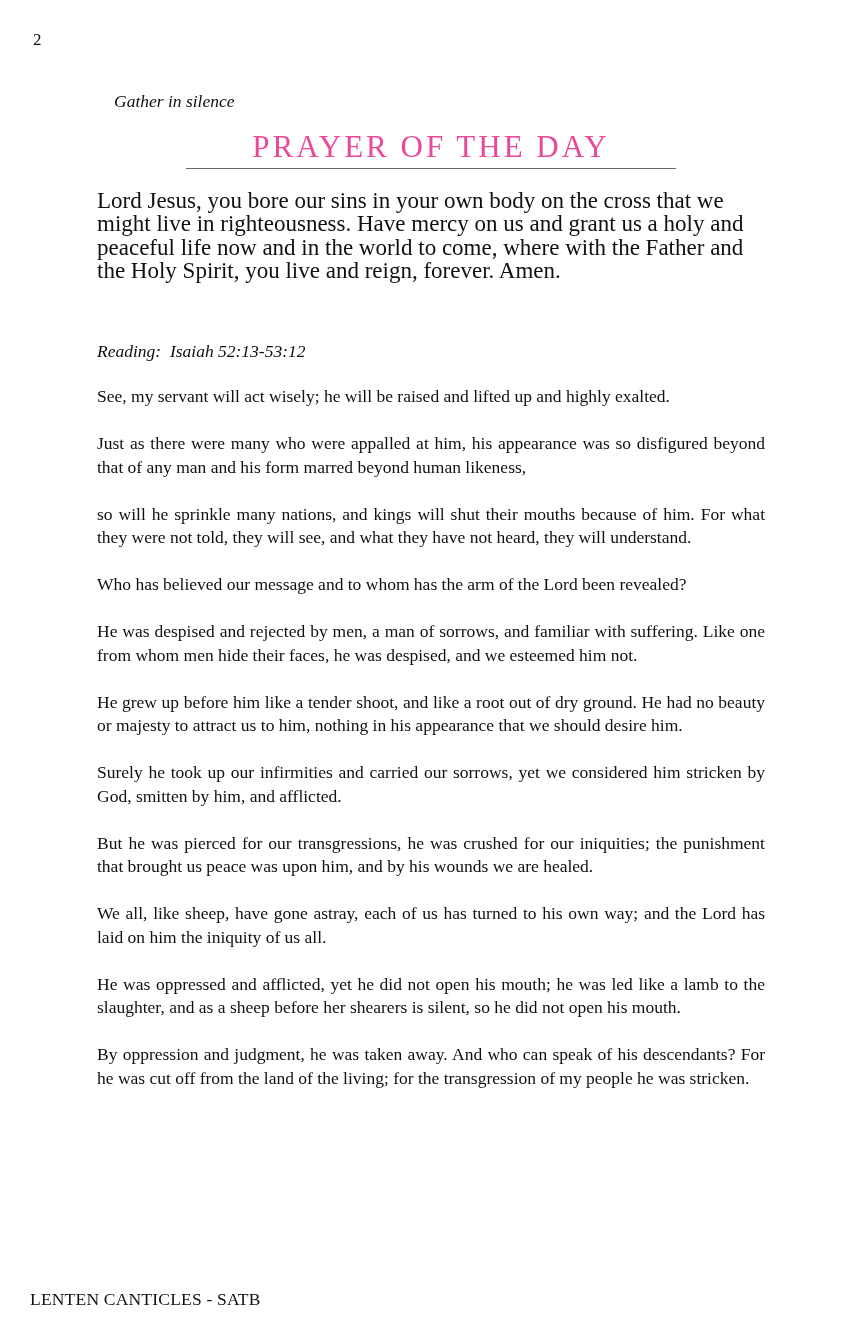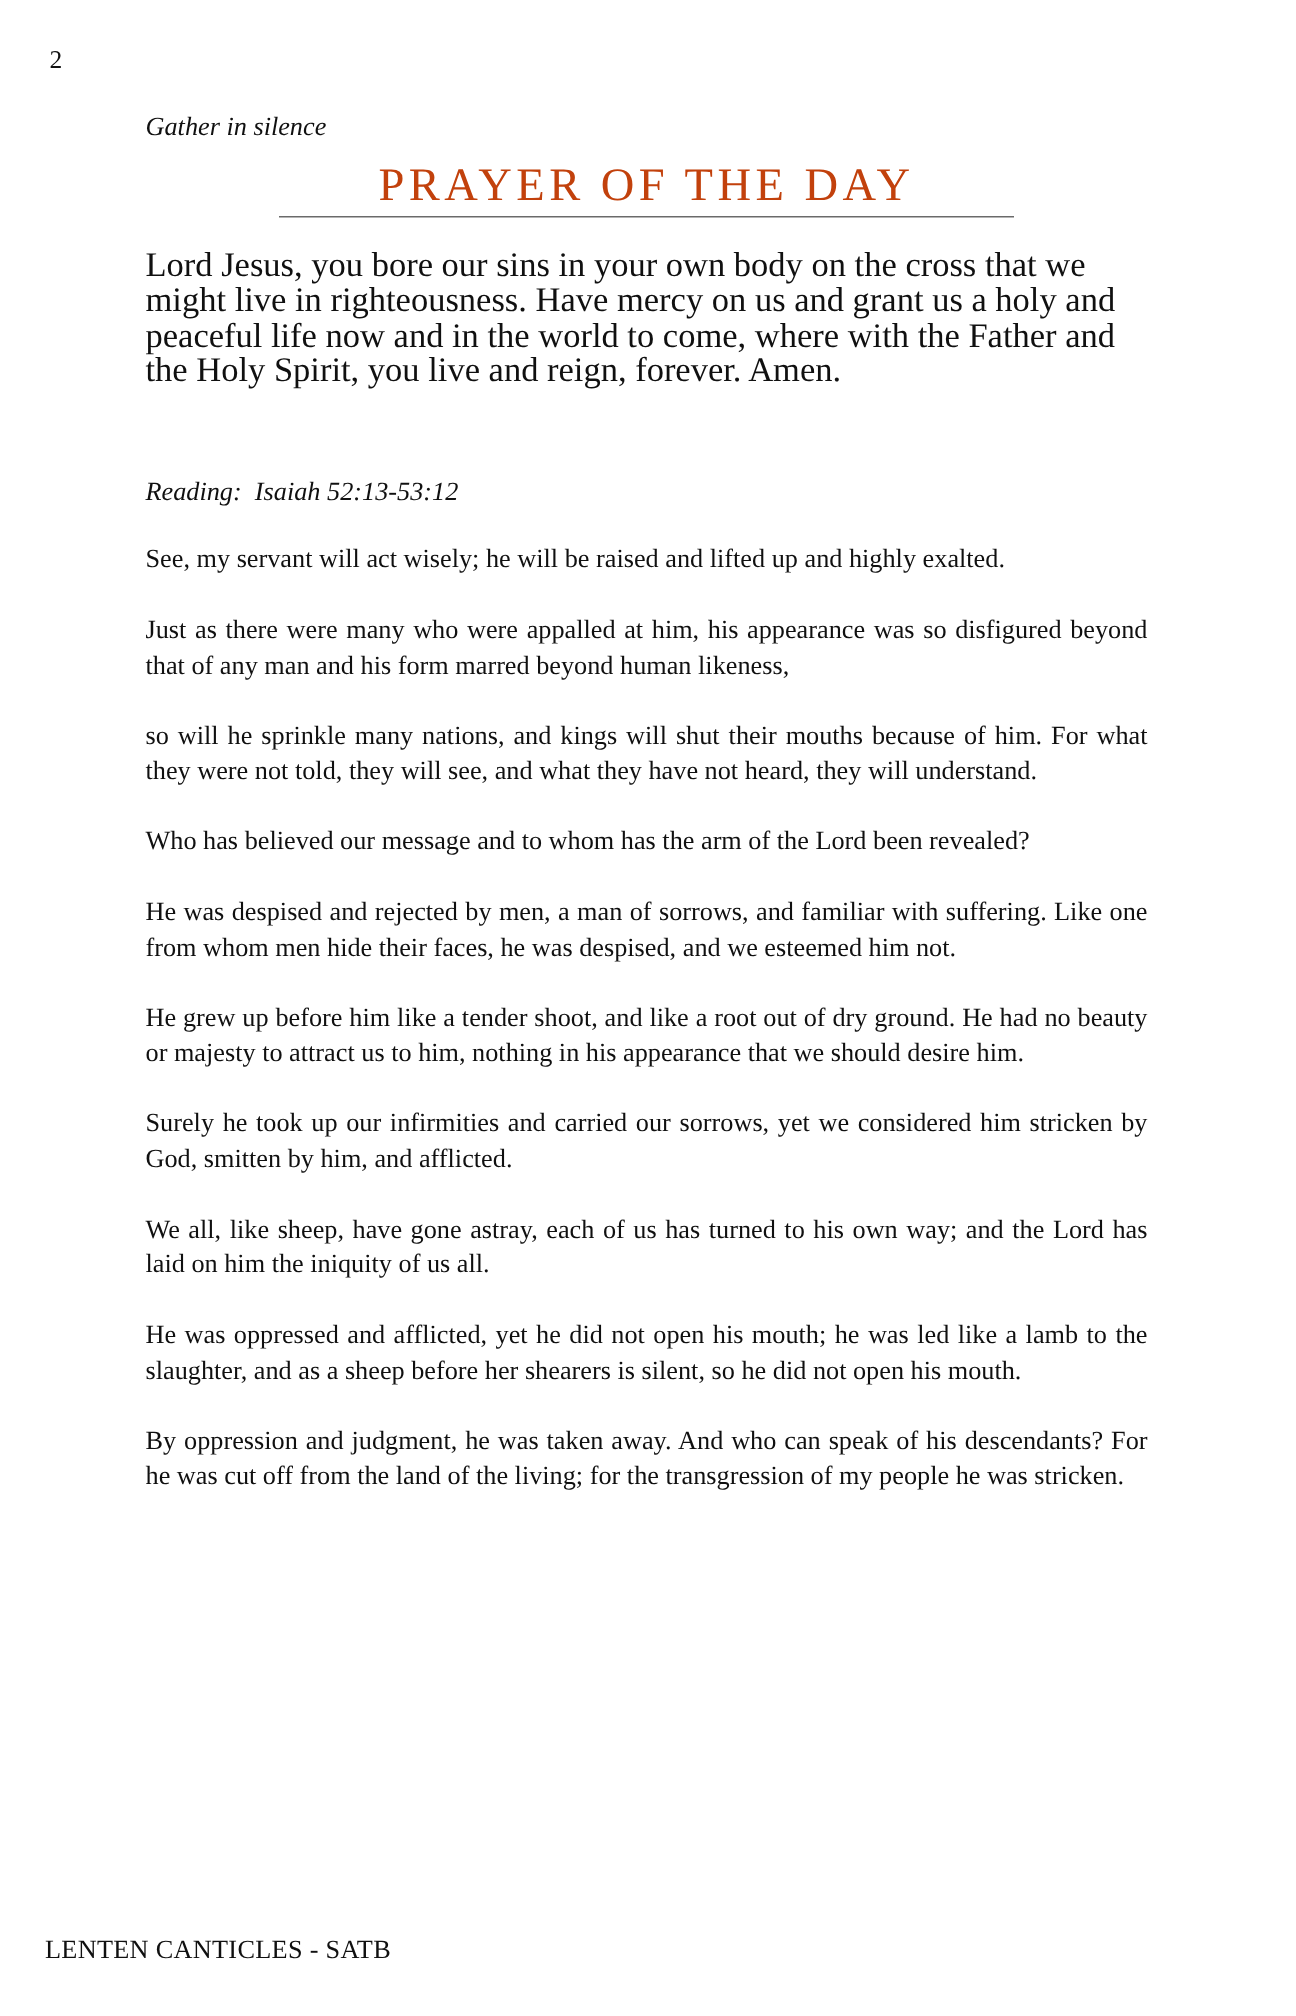--- a/index.html
+++ b/index.html
@@ -27,31 +27,31 @@
     bottom: 34px;
     font-size: 17.5px;
     letter-spacing: 0.2px;
   }
   .content {
     padding: 74px 99px 0 97px;
   }
   .rubric {
     font-style: italic;
     font-size: 17.5px;
-    margin: 0;
+    margin: 17px;
   }
   .title-wrap {
     text-align: center;
     margin-top: 10px;
   }
   .page-title {
     display: inline-block;
     font-size: 31px;
     letter-spacing: 3px;
-    color: #c2410c;
+    color: #ec4899;
     border-bottom: 1.5px solid #6a6a6a;
     padding: 0 66px 3px 66px;
     line-height: 1.15;
   }
   .prayer {
     margin: 20px 0 0 0;
     font-size: 23px;
     line-height: 23.5px;
   }
   .reading-label {
@@ -85,20 +85,21 @@
   <p class="reading-label">Reading:  Isaiah 52:13-53:12</p>
 
   <div class="reading">
     <p>See, my servant will act wisely; he will be raised and lifted up and highly exalted.</p>
     <p>Just as there were many who were appalled at him, his appearance was so disfigured beyond that of any man and his form marred beyond human likeness,</p>
     <p>so will he sprinkle many nations, and kings will shut their mouths because of him. For what they were not told, they will see, and what they have not heard, they will understand.</p>
     <p>Who has believed our message and to whom has the arm of the Lord been revealed?</p>
     <p>He was despised and rejected by men, a man of sorrows, and familiar with suffering. Like one from whom men hide their faces, he was despised, and we esteemed him not.</p>
     <p>He grew up before him like a tender shoot, and like a root out of dry ground. He had no beauty or majesty to attract us to him, nothing in his appearance that we should desire him.</p>
     <p>Surely he took up our infirmities and carried our sorrows, yet we considered him stricken by God, smitten by him, and afflicted.</p>
+    <p>But he was pierced for our transgressions, he was crushed for our iniquities; the punishment that brought us peace was upon him, and by his wounds we are healed.</p>
     <p>We all, like sheep, have gone astray, each of us has turned to his own way; and the Lord has laid on him the iniquity of us all.</p>
     <p>He was oppressed and afflicted, yet he did not open his mouth; he was led like a lamb to the slaughter, and as a sheep before her shearers is silent, so he did not open his mouth.</p>
     <p>By oppression and judgment, he was taken away. And who can speak of his descendants? For he was cut off from the land of the living; for the transgression of my people he was stricken.</p>
   </div>
 
 </div>
 
 <div class="footer">LENTEN CANTICLES - SATB</div>
 
 </body></html>

